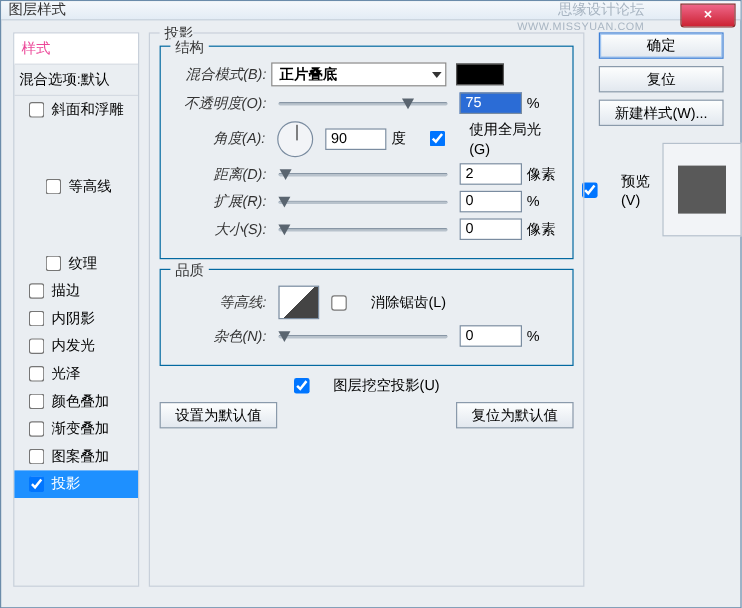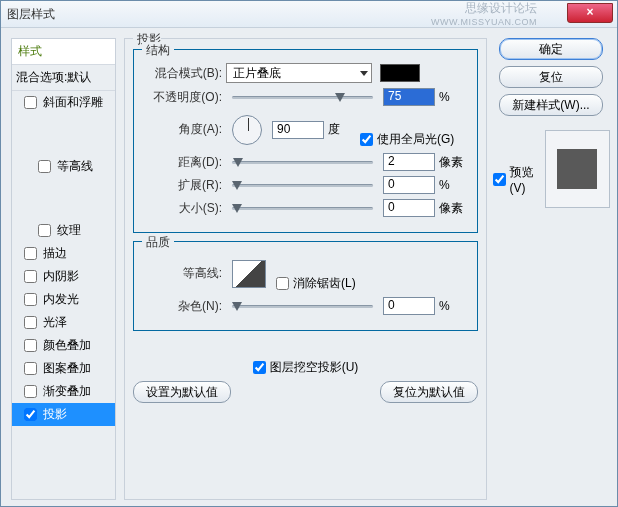--- a/index.html
+++ b/index.html
@@ -1,52 +1,52 @@
 <!DOCTYPE html>
 <html><head>
 <meta charset="utf-8">
 <style>
 * { box-sizing: border-box; margin: 0; padding: 0; font-family: "Microsoft YaHei", SimSun, sans-serif; font-size: 12px; }
 body { background: #d8e2eb; }
 .window { width: 618px; height: 507px; background: #eaeef2; border: 1px solid #6b8caa; position: relative; }
-.titlebar { height: 27px; background: linear-gradient(#f5f8fb,#e3ecf5); border-bottom: 1px solid #c5d0db; display: flex; align-items: center; padding: 0 6px; position: relative; }
+.titlebar { height: 16px; background: linear-gradient(#f5f8fb,#e3ecf5); border-bottom: 1px solid #c5d0db; display: flex; align-items: center; padding: 0 6px; position: relative; }
 .titlebar .title { color: #333; }
 .watermark { position: absolute; right: 80px; top: 0; color: #a8b5c2; font-size: 11px; line-height: 14px; text-align: right; }
 .watermark .wm2 { font-size: 9px; letter-spacing: 0.5px; }
 .close-btn { position: absolute; right: 4px; top: 2px; width: 46px; height: 20px; background: linear-gradient(#e68,#c23); border: 1px solid #8a2b2b; border-radius: 0 0 3px 3px; color: #fff; text-align: center; line-height: 16px; font-weight: bold; cursor: pointer; }
 .body { display: flex; padding: 10px 10px 10px 10px; gap: 8px; height: calc(100% - 28px); }
 .col-left { width: 105px; }
 .fieldset-left { border: 1px solid #c8d0da; height: 462px; }
-.fl-head { background: #fff; border-bottom: 1px solid #d4dae2; padding: 4px 6px; color: #4d7c0f; }
+.fl-head { background: #fff; border-bottom: 1px solid #d4dae2; padding: 4px 6px; color: #ec4899; }
 .fl-blend { border-bottom: 1px solid #d4dae2; padding: 4px 4px; }
 .fx-list { }
 .fx-item { display: flex; align-items: center; padding: 3px 6px 3px 12px; gap: 4px; cursor: pointer; }
 .fx-item.sub { padding-left: 26px; margin-top: 41px; }
 .fx-item input[type=checkbox] { margin-right: 2px; }
 .fx-item.selected { background: #1e90ff; color: #fff; }
 .col-mid { flex: 1; }
 .group { border: 1px solid #0369a1; padding: 8px 10px 10px; margin-bottom: 8px; position: relative; }
 .group .legend { position: absolute; top: -8px; left: 8px; background: #eaeef2; padding: 0 4px; color: #333; }
 .row { display: flex; align-items: center; margin: 5px 0; gap: 4px; }
-.row .lbl { width: 78px; text-align: right; color: #333; }
-.select { flex: 1; max-width: 146px; height: 20px; border: 1px solid #888; background: #fff; display: flex; align-items: center; justify-content: space-between; padding: 0 3px 0 6px; }
+.row .lbl { width: 78px; text-align: right; color: #333; font-style: italic; }
+.select { flex: 1; max-width: 146px; height: 20px; border: 1px solid #888; background: #fff; display: flex; align-items: center; justify-content: space-between; padding: 0 3px 0 6px; font-weight: bold; }
 .select .arrow { width: 0; height: 0; border-left: 4px solid transparent; border-right: 4px solid transparent; border-top: 5px solid #333; }
 .swatch { width: 40px; height: 18px; background: #000; border: 1px solid #555; margin-left: 4px; }
 .slider { flex: 1; height: 16px; position: relative; display: flex; align-items: center; margin: 0 6px; }
 .slider .track { height: 3px; background: #b8c2cc; border-top: 1px solid #8896a5; width: 100%; border-radius: 2px; }
 .slider .thumb { position: absolute; width: 0; height: 0; border-left: 5px solid transparent; border-right: 5px solid transparent; border-top: 9px solid #5a6570; top: 4px; }
 .num { width: 52px; height: 18px; border: 1px solid #7a8ca0; background: #fff; padding: 0 4px; text-align: left; }
 .num.sel { background: #2b6cd6; color: #fff; }
 .unit { width: 28px; text-align: left; }
 .angle-dial { width: 30px; height: 30px; border: 1px solid #7a8ca0; border-radius: 50%; background: #f2f4f7; position: relative; margin: 0 6px; }
 .angle-dial .hand { position: absolute; left: 15px; top: 2px; width: 1px; height: 13px; background: #333; transform-origin: bottom center; }
-.cb-inline { display: flex; align-items: center; gap: 4px; margin-top: 20px; }
+.cb-inline { display: flex; align-items: center; gap: 20px; }
 .contour { width: 34px; height: 28px; border: 1px solid #7a8ca0; background: linear-gradient(135deg,#fff 50%,#444 50%); margin: 0 6px; }
 .btn-row { display: flex; gap: 6px; justify-content: space-between; margin-top: 4px; }
-.btn { height: 22px; padding: 0 12px; border: 1px solid #8a9aab; border-radius: 10px; background: linear-gradient(#fdfefe,#e2e8ef); cursor: pointer; display: flex; align-items: center; justify-content: center; }
+.btn { height: 22px; padding: 0 12px; border: 1px solid #8a9aab; border-radius: 0; background: linear-gradient(#fdfefe,#e2e8ef); cursor: pointer; display: flex; align-items: center; justify-content: center; }
 .col-right { width: 112px; display: flex; flex-direction: column; gap: 6px; align-items: center; }
 .btn-r { width: 104px; }
 .btn.primary { border: 1px solid #3d7fd6; box-shadow: 0 0 0 1px #9cc2f0 inset; }
 .preview-wrap { margin-top: 8px; display: flex; flex-direction: row; align-items: center; gap: 6px; }
 .preview-box { width: 78px; height: 78px; border: 1px solid #b5c0cc; background: #f2f4f7; display: flex; align-items: center; justify-content: center; }
 .preview-inner { width: 40px; height: 40px; background: #595959; }
 .mid-title { padding: 0 0 6px 4px; color: #333; position: absolute; top: -8px; left: 8px; background: #eaeef2; }
 .outer-group { border: 1px solid #c8d0da; padding: 10px 8px 8px; position: relative; height: 462px; }
 </style>
 </head>
@@ -100,25 +100,25 @@
             <div class="fx-item">
               <input type="checkbox" style="">
               <span>光泽</span>
             </div>
             <div class="fx-item">
               <input type="checkbox" style="">
               <span>颜色叠加</span>
             </div>
             <div class="fx-item">
               <input type="checkbox" style="">
+              <span>渐变叠加</span>
+            </div>
+            <div class="fx-item">
+              <input type="checkbox" style="">
               <span>图案叠加</span>
-            </div>
-            <div class="fx-item">
-              <input type="checkbox" style="">
-              <span>渐变叠加</span>
             </div>
             <div class="fx-item selected">
               <input type="checkbox" checked="" style="">
               <span>投影</span>
             </div>
           </div>
       </div>
     </div>
 
     <div class="col-mid">

